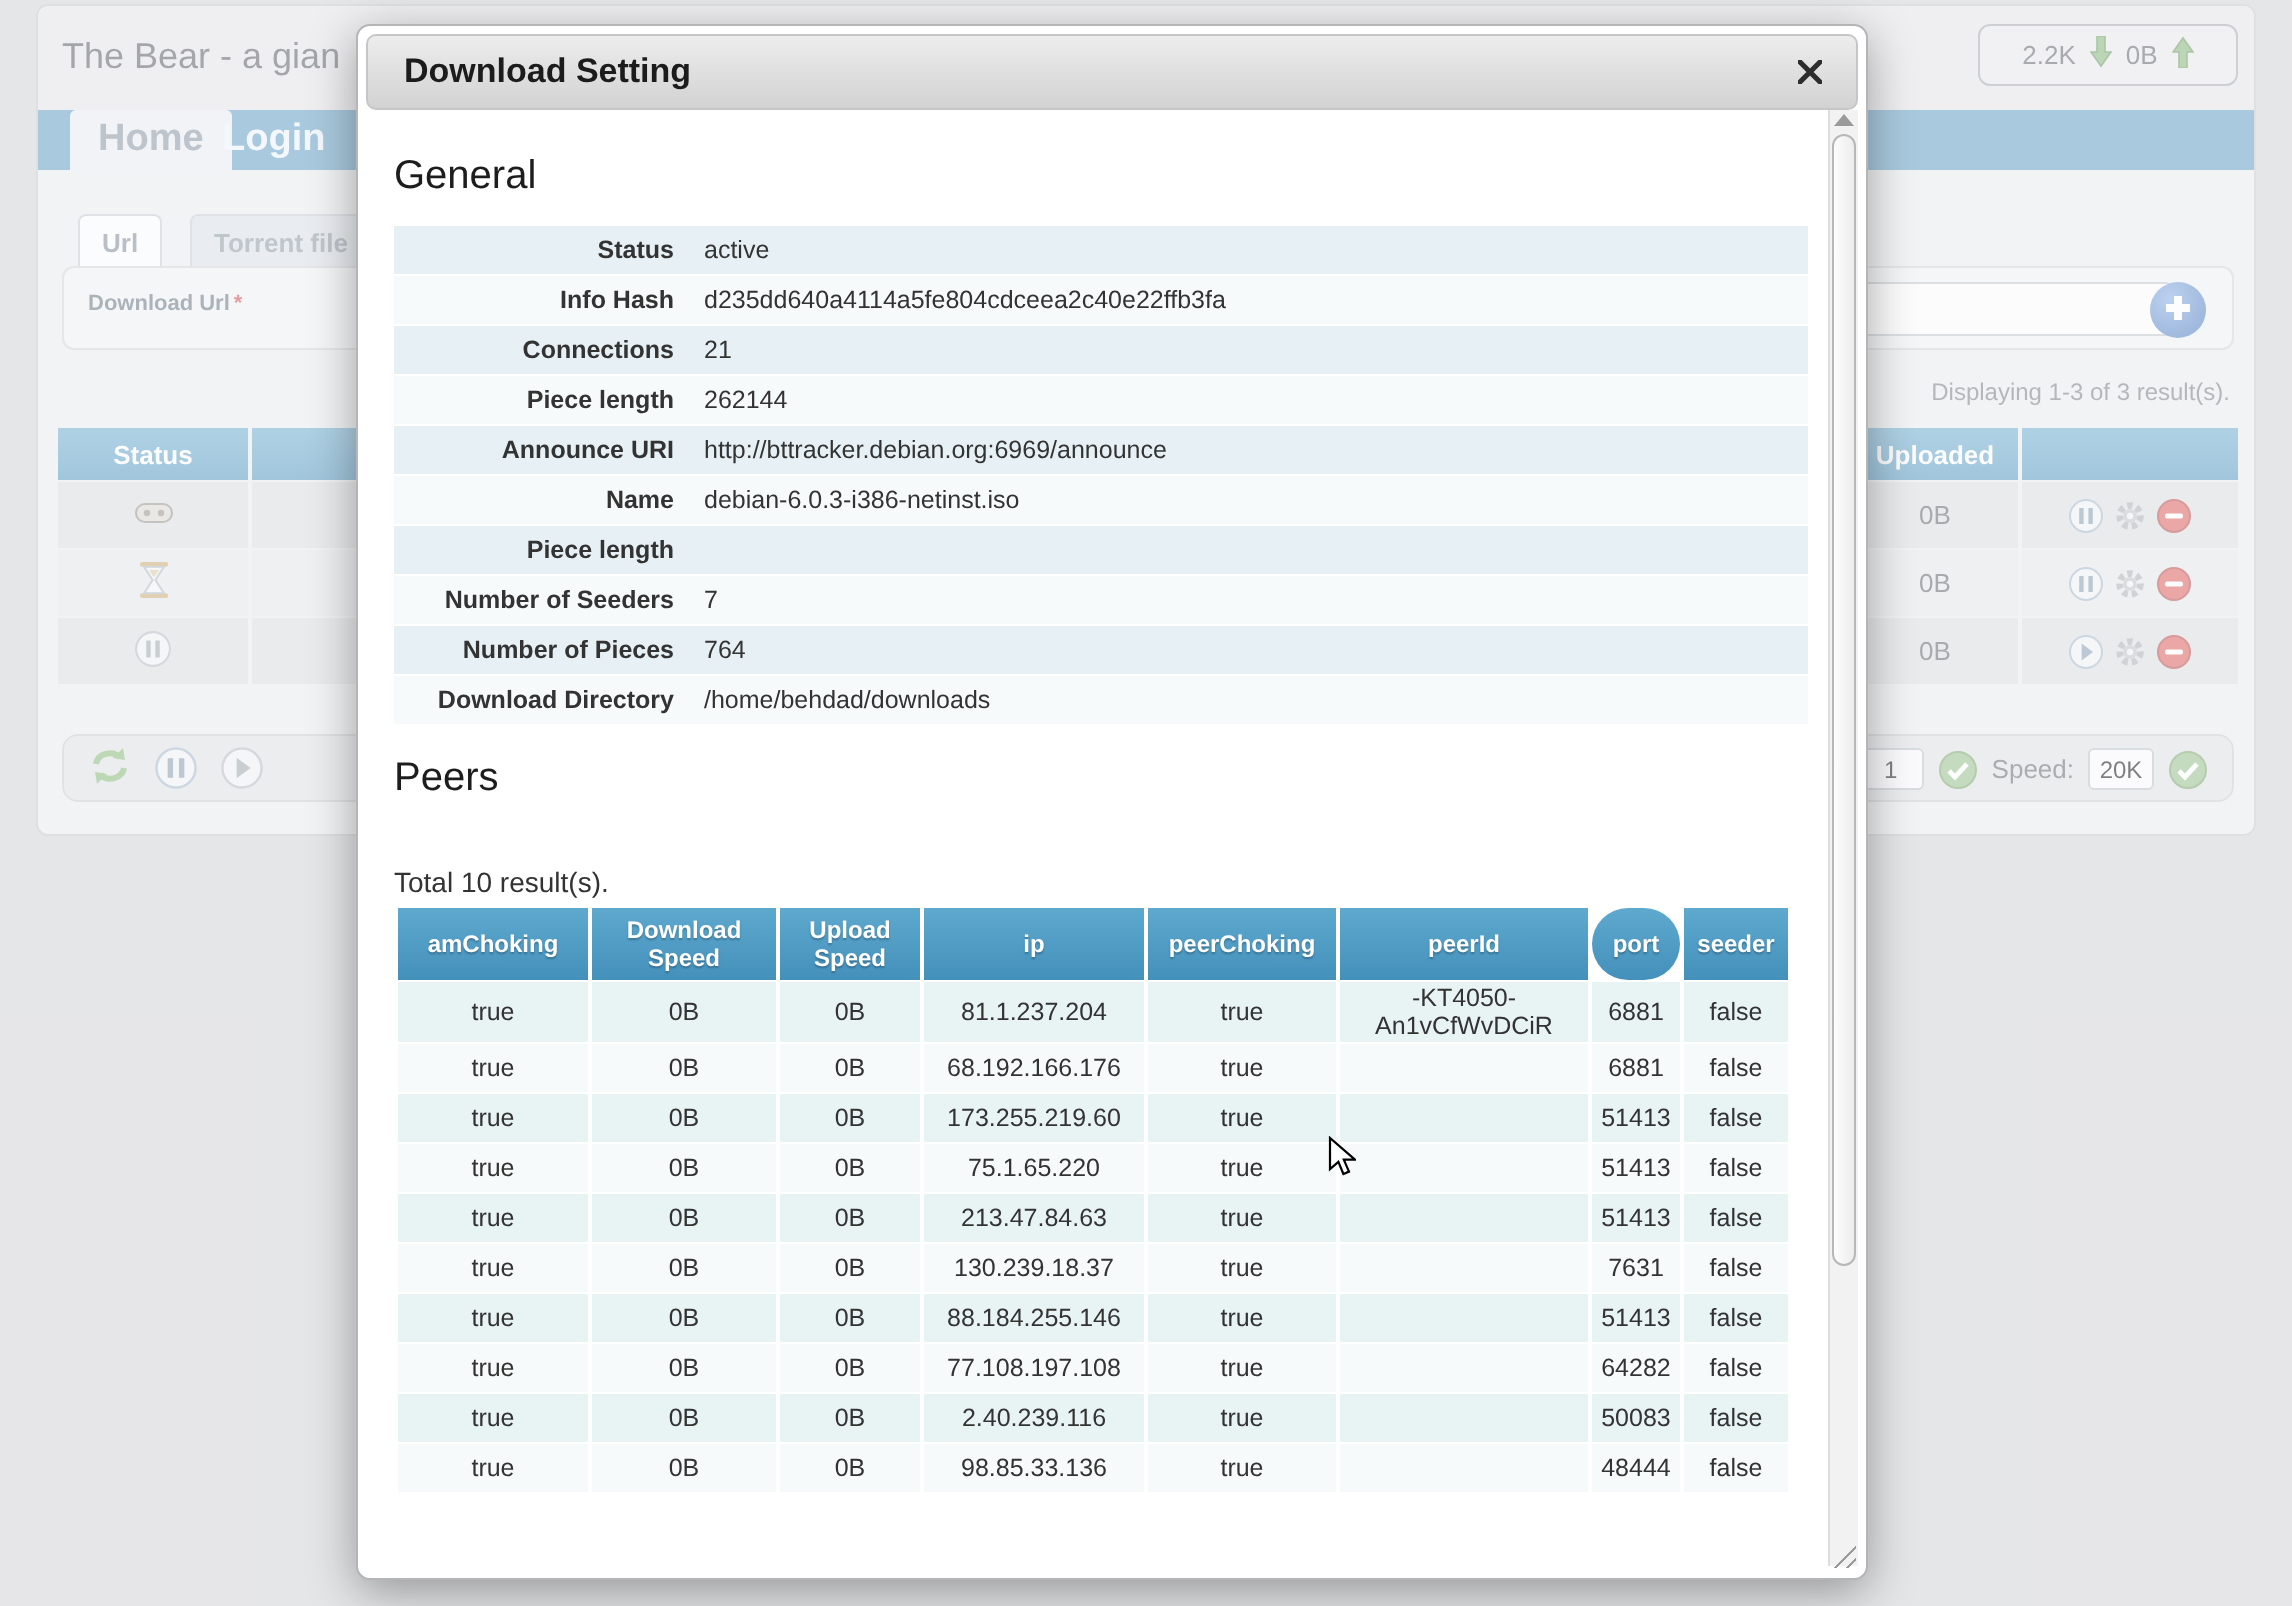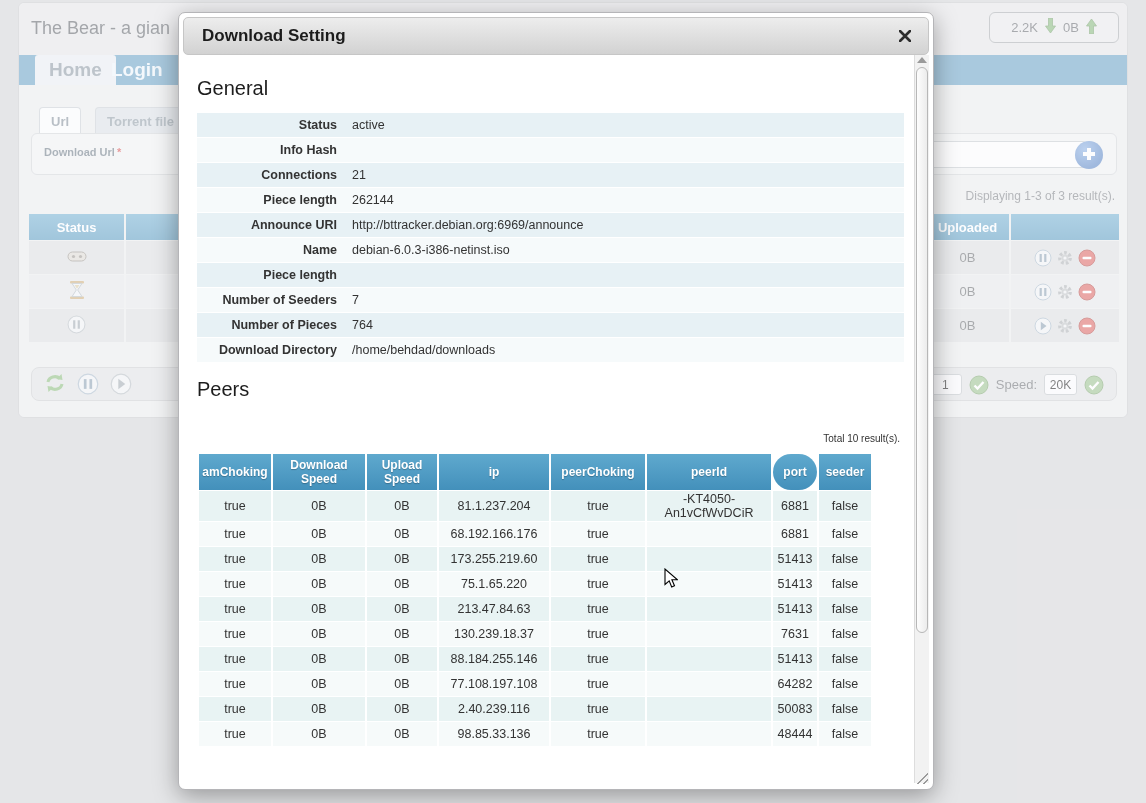--- a/index.html
+++ b/index.html
@@ -73,31 +73,31 @@
   #dialog-content { position:relative; height:728px; background:#fff; overflow:hidden; }
   .section-heading { position:absolute; left:14px; font-size:20px; color:#1d1d1d; }
   #general-heading { top:22px; }
   #peers-heading { top:323px;text-align:right; }
   #general-table { position:absolute; left:14px; top:58px; width:707px; }
   .g-row { display:flex; height:24px; margin-bottom:1px; align-items:center; }
   .g-row:nth-child(odd)  { background:#e7f1f5; }
   .g-row:nth-child(even) { background:#f6fafb; }
   .g-label { width:150px; text-align:right; font-weight:bold; font-size:12.5px; color:#333; padding-right:10px; }
   .g-value { flex:1; font-size:12.5px; color:#333; padding-left:5px; }
-  #peers-total { position:absolute; left:14px; top:378px; width:703px; text-align:right;
-    font-size:10px; color:#333; }
+  #peers-total { position:absolute; left:14px; top:378px; width:703px; text-align:left;
+    font-size:14px; color:#333; }
   #peers-table { position:absolute; left:14px; top:398px; border-collapse:separate; border-spacing:2px 1px; }
   #peers-table th { background:linear-gradient(#5fa9ce,#4390bb); color:#fff; font-weight:bold;
     font-size:12px; height:36px; text-align:center; vertical-align:middle; line-height:1.2; padding:0 3px;
     text-shadow:0 1px 1px rgba(0,0,0,0.25); }
   #peers-table td { font-size:12.5px; color:#333; text-align:center; vertical-align:middle;
     height:24px; padding:1px 3px; overflow-wrap:break-word; word-break:break-word; }
   #peers-table tbody tr:nth-child(odd)  td { background:#e8f3f3; }
   #peers-table tbody tr:nth-child(even) td { background:#f6fafa; }
-  .pc-amchoking { width:72px;margin-top:28px; } .pc-dspeed { width:92px;margin-left:20px; } .pc-uspeed { width:70px; }
+  .pc-amchoking { width:95px;margin-top:28px; } .pc-dspeed { width:92px;margin-left:20px; } .pc-uspeed { width:70px; }
   .pc-ip { width:110px; } .pc-peerchoking { width:94px; } .pc-peerid { width:124px; }
   .pc-port { width:44px;border-radius:18px; } .pc-seeder { width:52px; }
   
   #dialog-scrollbar { position:absolute; right:0; top:0; width:15px; height:728px;
     background:#f2f2f2; border-left:1px solid #ddd; }
   #scroll-up-arrow { position:absolute; top:2px; left:2px; width:0; height:0;
     border-left:5px solid transparent; border-right:5px solid transparent; border-bottom:6px solid #9a9a9a; }
   #dialog-scroll-thumb { position:absolute; left:1px; top:12px; width:12px; height:566px;
     background:linear-gradient(90deg,#fdfdfd,#ececec); border:1px solid #b7b7b7; border-radius:7px; }
   #dialog-resize-grip { position:absolute; right:5px; bottom:5px; width:14px; height:14px;
@@ -293,20 +293,21 @@
   <div id="dialog-content">
     <div id="general-heading" class="section-heading">General</div>
 
     <div id="general-table">
       <div class="g-row">
           <div class="g-label">Status</div>
           <div class="g-value">active</div>
         </div>
       <div class="g-row">
           <div class="g-label">Info Hash</div>
+          <div class="g-value">d235dd640a4114a5fe804cdceea2c40e22ffb3fa</div>
         </div>
       <div class="g-row">
           <div class="g-label">Connections</div>
           <div class="g-value">21</div>
         </div>
       <div class="g-row">
           <div class="g-label">Piece length</div>
           <div class="g-value">262144</div>
         </div>
       <div class="g-row">

